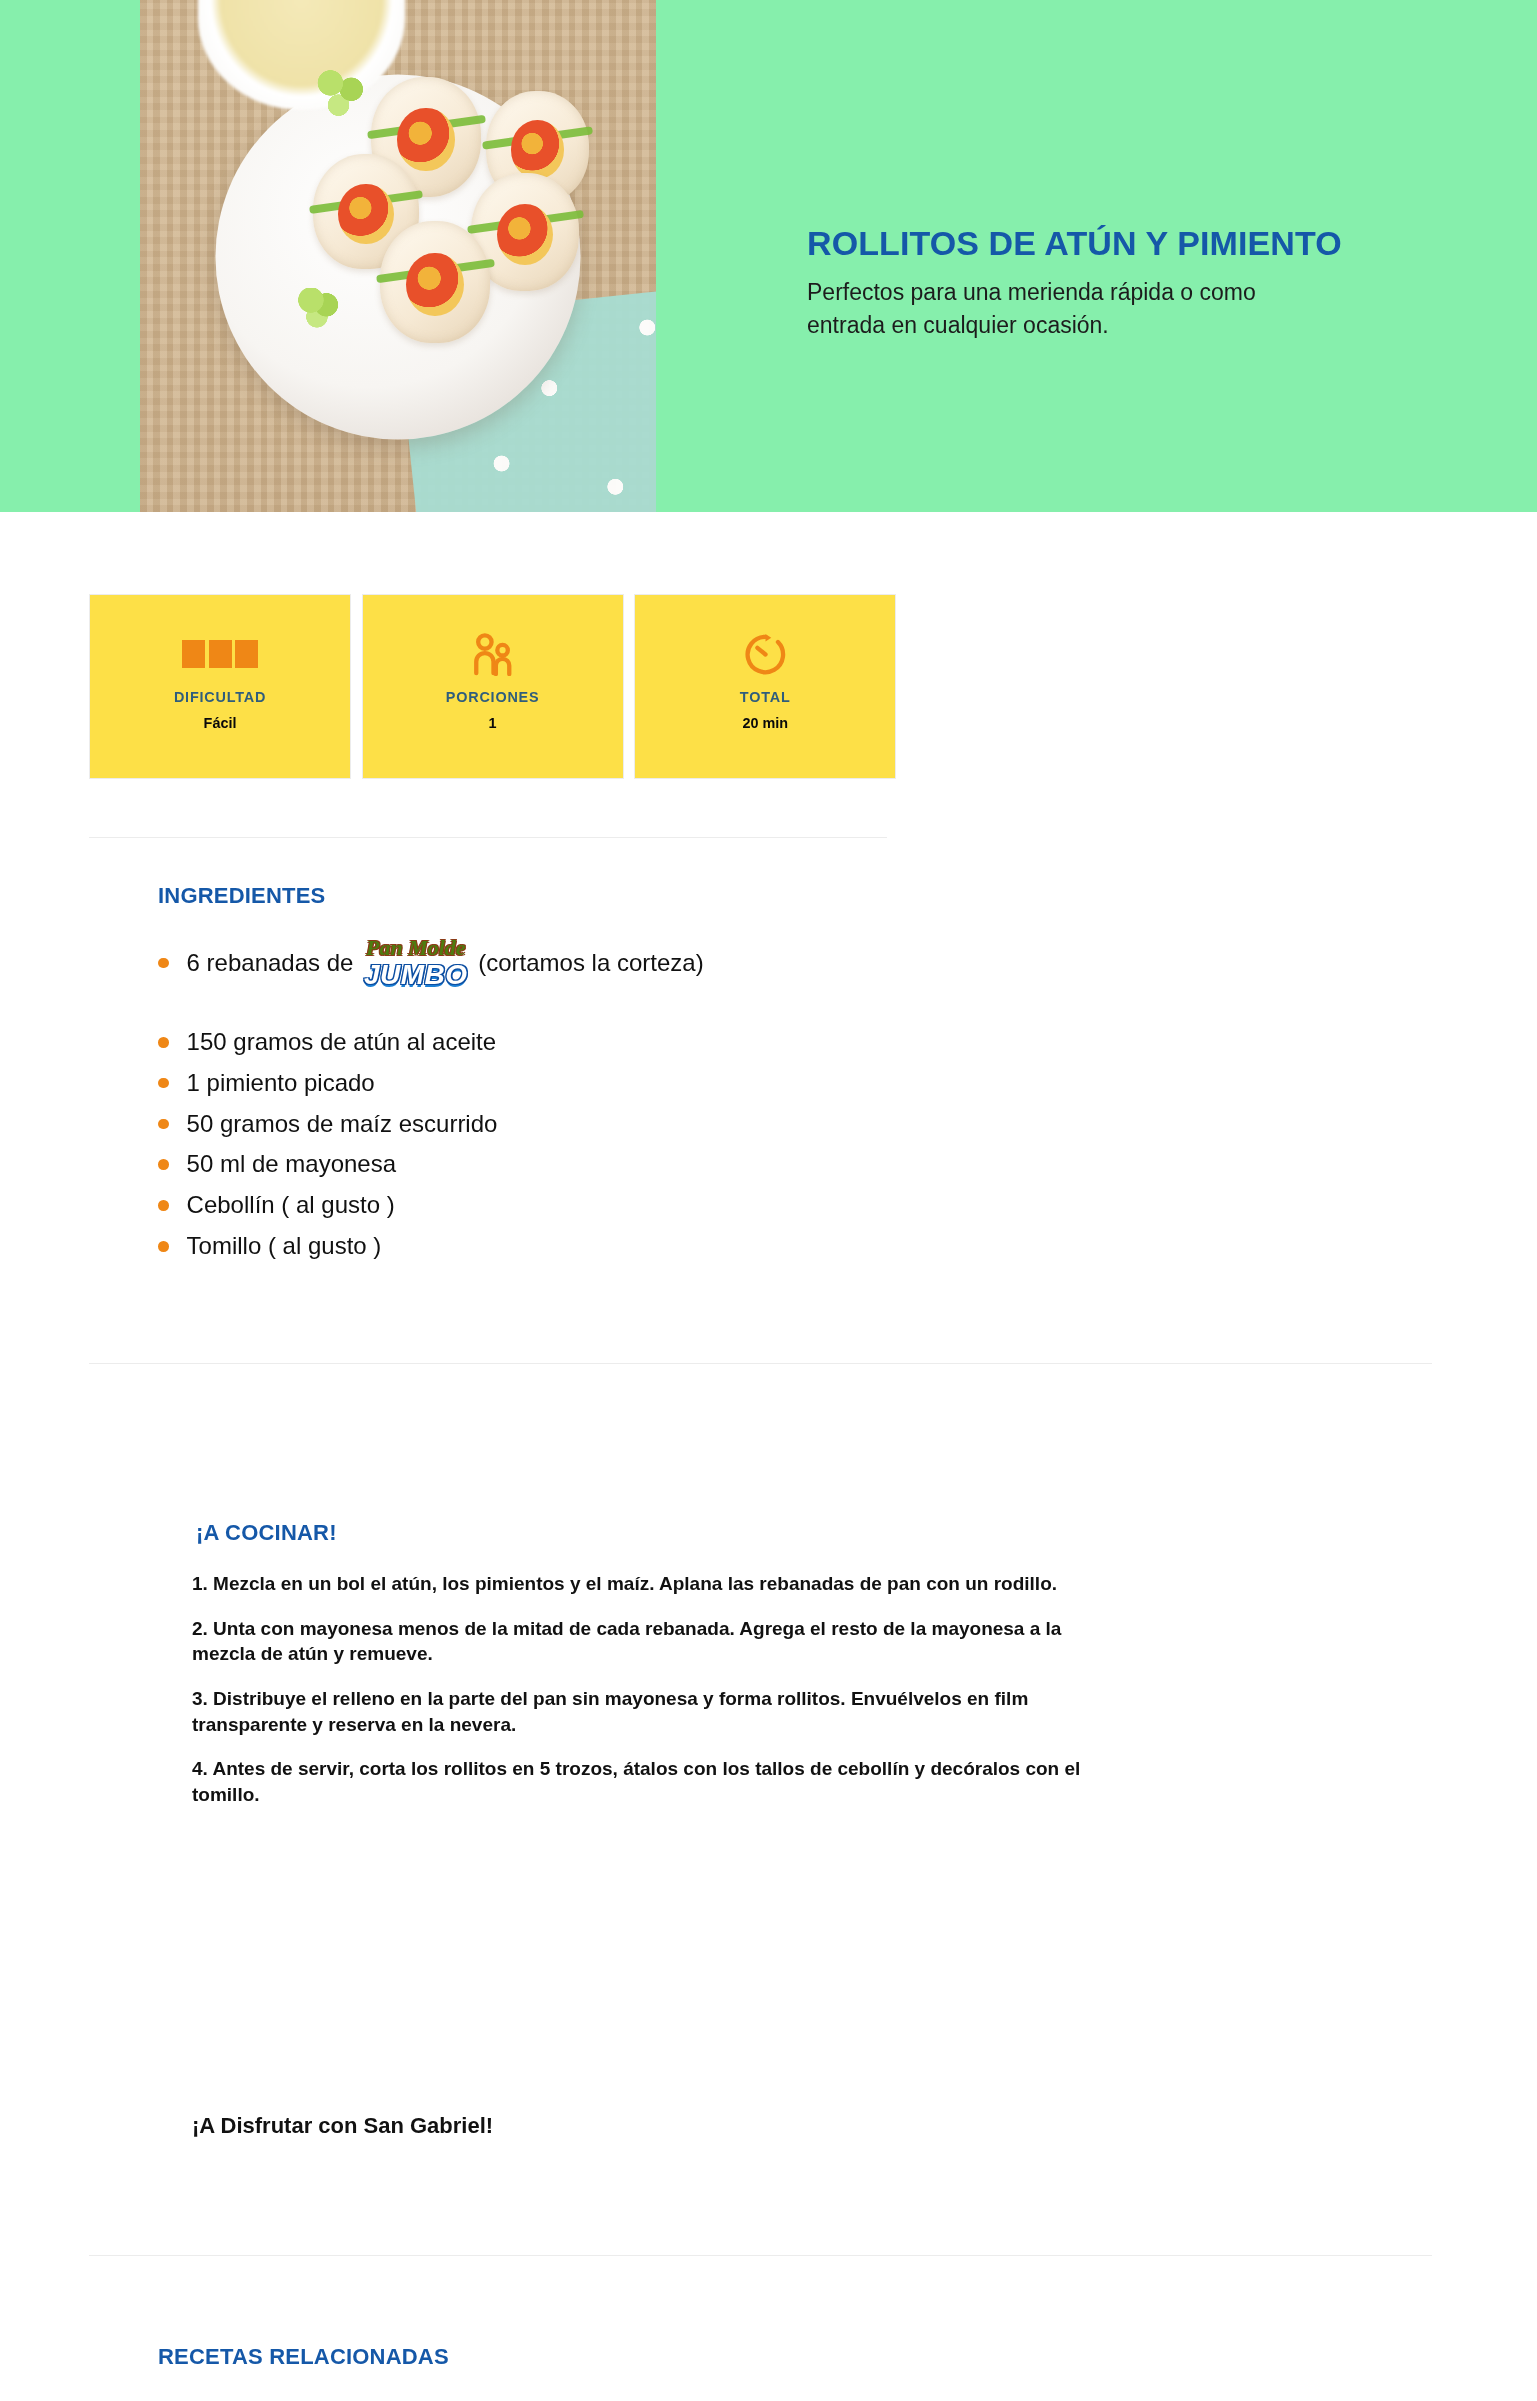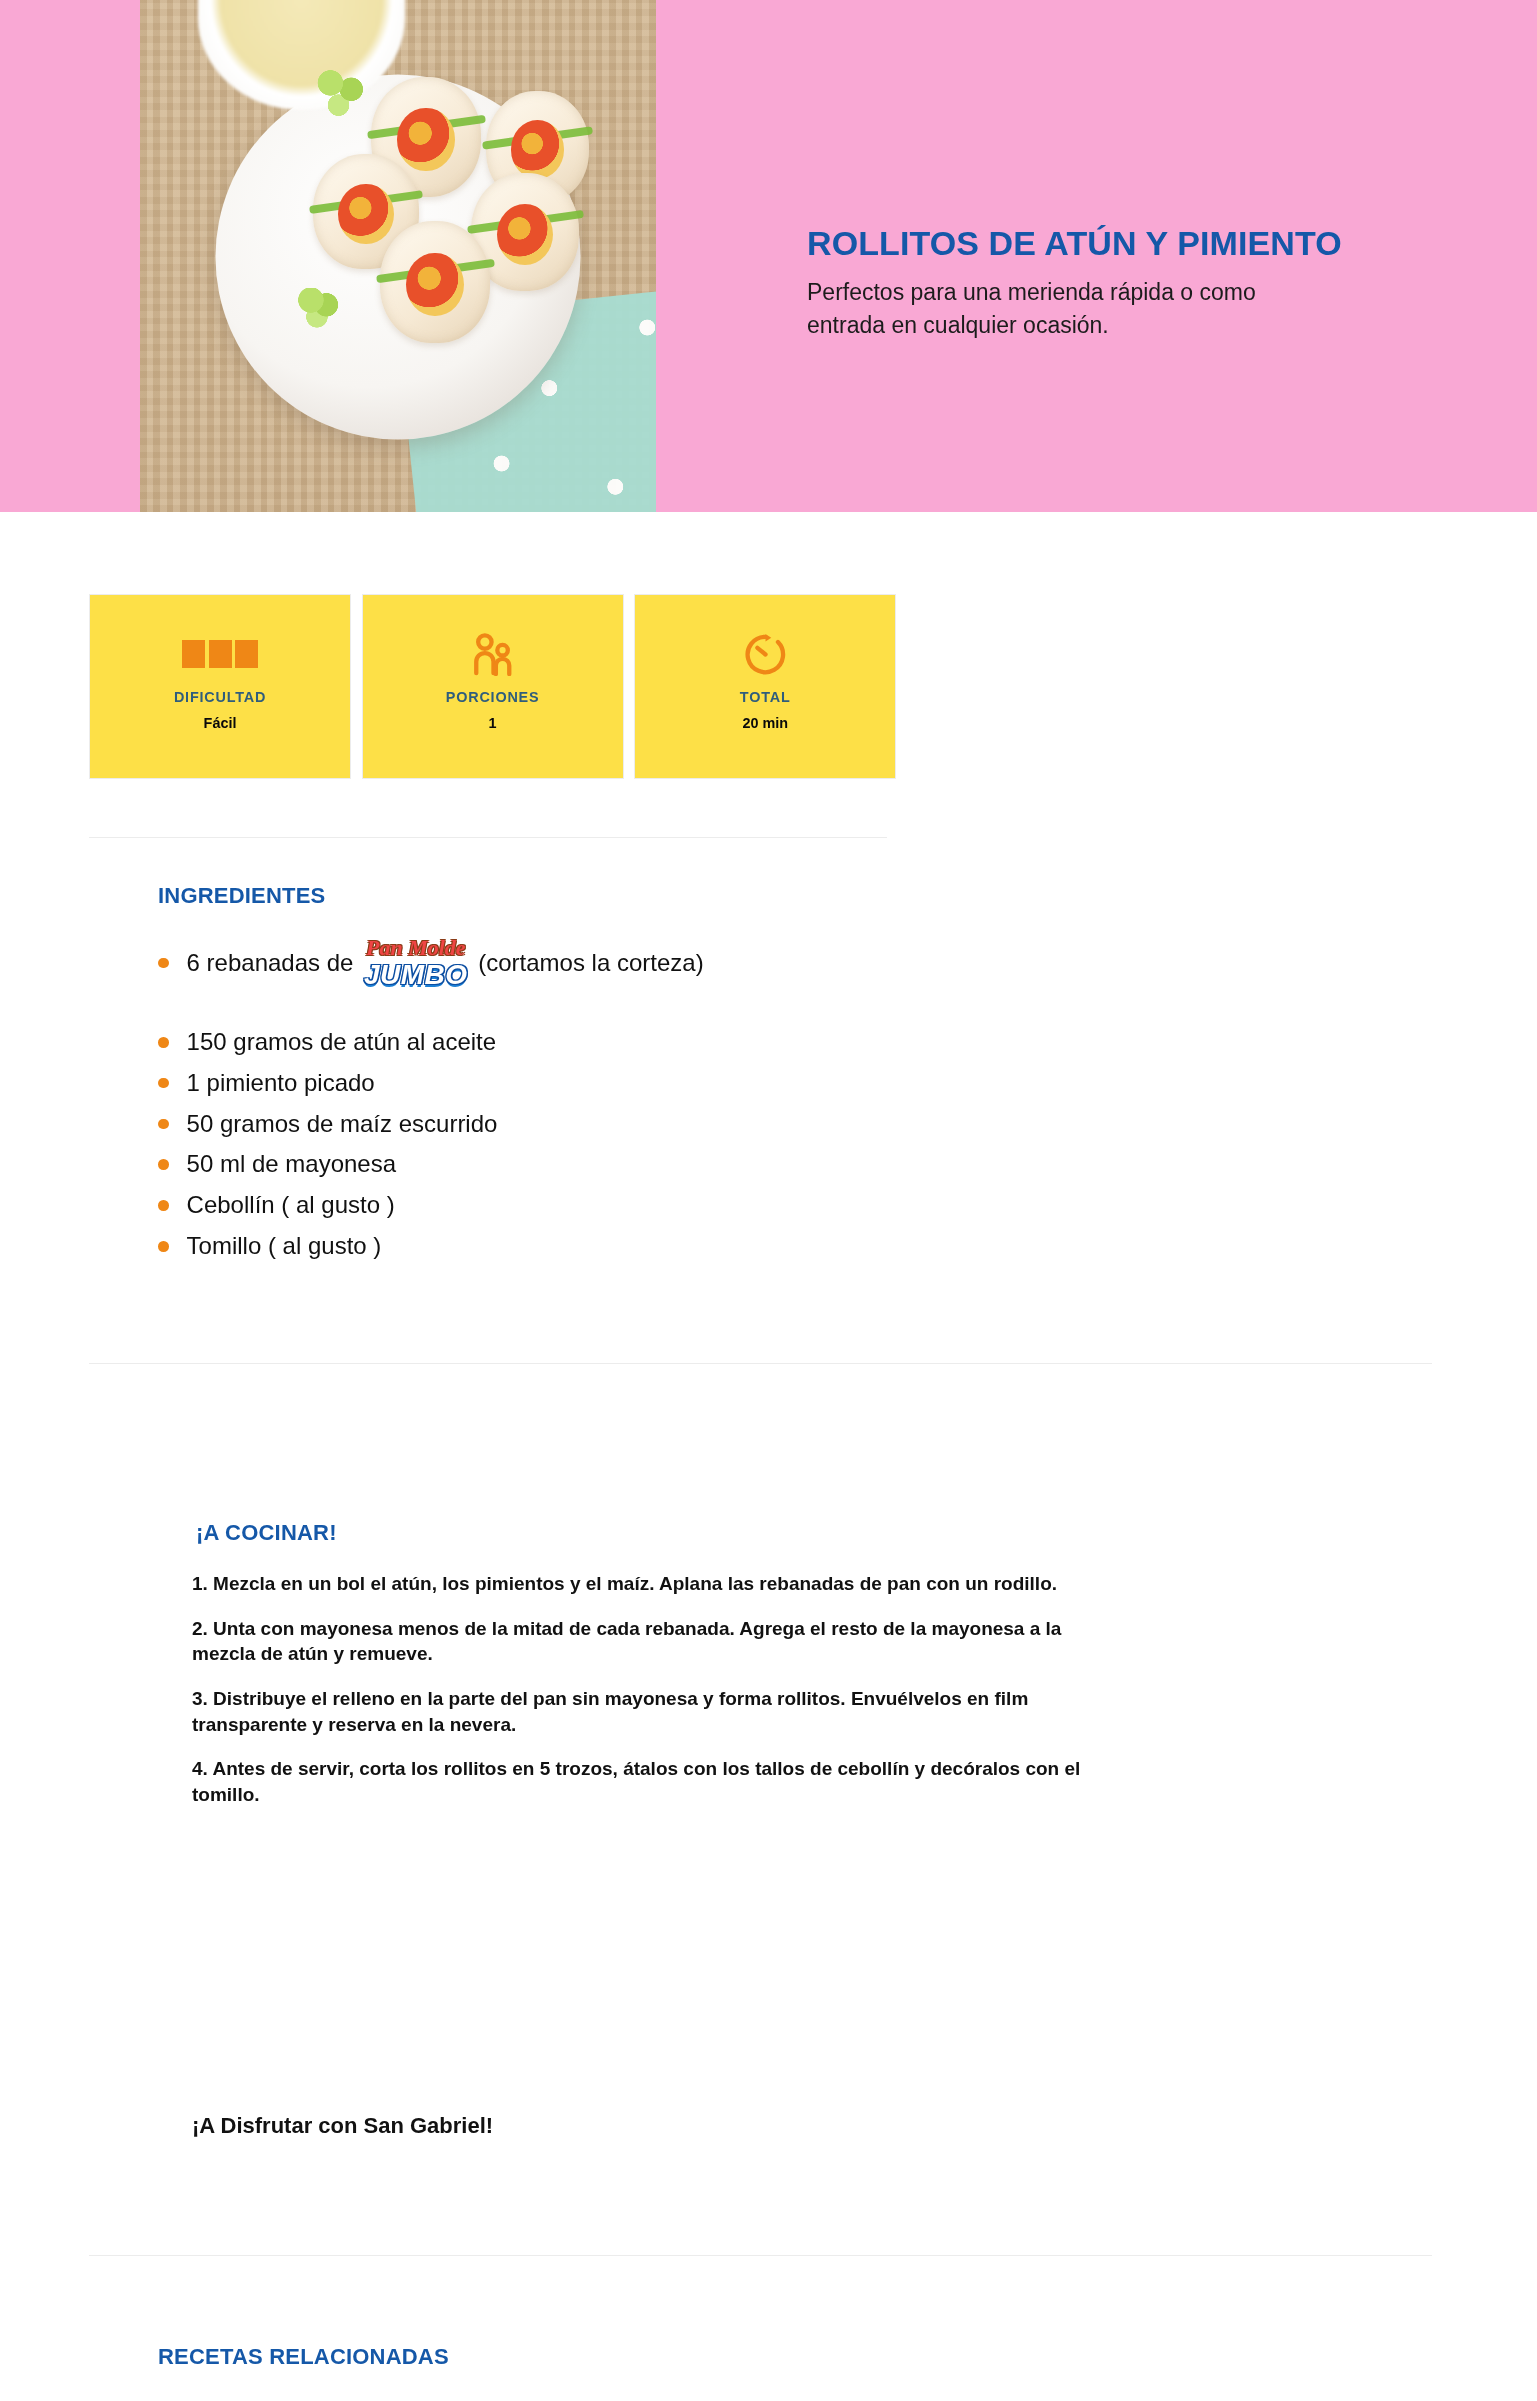--- a/index.html
+++ b/index.html
@@ -17,21 +17,21 @@
     background: #ffffff;
     overflow: hidden;
   }
 
   
   .hero {
     position: absolute;
     left: 0; top: 0;
     width: 1537px;
     height: 512px;
-    background: #f9a8d4;
+    background: #86efac;
     padding-left: 6px;
   }
 
   .hero-photo {
     position: absolute;
     left: 140px; top: -19px;
     width: 516px;
     height: 531px;
     overflow: hidden;
     background: #d8cec3;
@@ -147,21 +147,21 @@
   .ing-text { font-size: 24px; color: #111111; line-height: 1.2; }
 
   
   .ing-first { position: absolute; left: 158px; top: 937px; display: flex; align-items: center; }
   .brand {
     display: inline-flex; flex-direction: column; align-items: center;
     margin: 0 10.6px; line-height: 1;
   }
   .brand-top {
     font-family: "Liberation Serif", serif; font-style: italic; font-weight: bold;
-    font-size: 22px; color: #ef4444;
+    font-size: 22px; color: #4d7c0f;
     text-shadow: -1px -1px 0 #8a3b17, 1px -1px 0 #8a3b17, -1px 1px 0 #8a3b17, 1px 1px 0 #8a3b17;
   }
   .brand-bottom {
     font-size: 28px; font-weight: bold; font-style: italic; color: #ffffff;
     letter-spacing: 0.5px; margin-top: 1.9px;
     text-shadow: -1.4px -1.4px 0 #0c4ea2, 1.4px -1.4px 0 #0c4ea2, -1.4px 1.4px 0 #0c4ea2, 1.4px 1.4px 0 #0c4ea2,
                  0 2.9px 0 #1b7fd4;
   }
 
   .steps { position: absolute; left: 192px; top: 1571px; width: 922px; }

